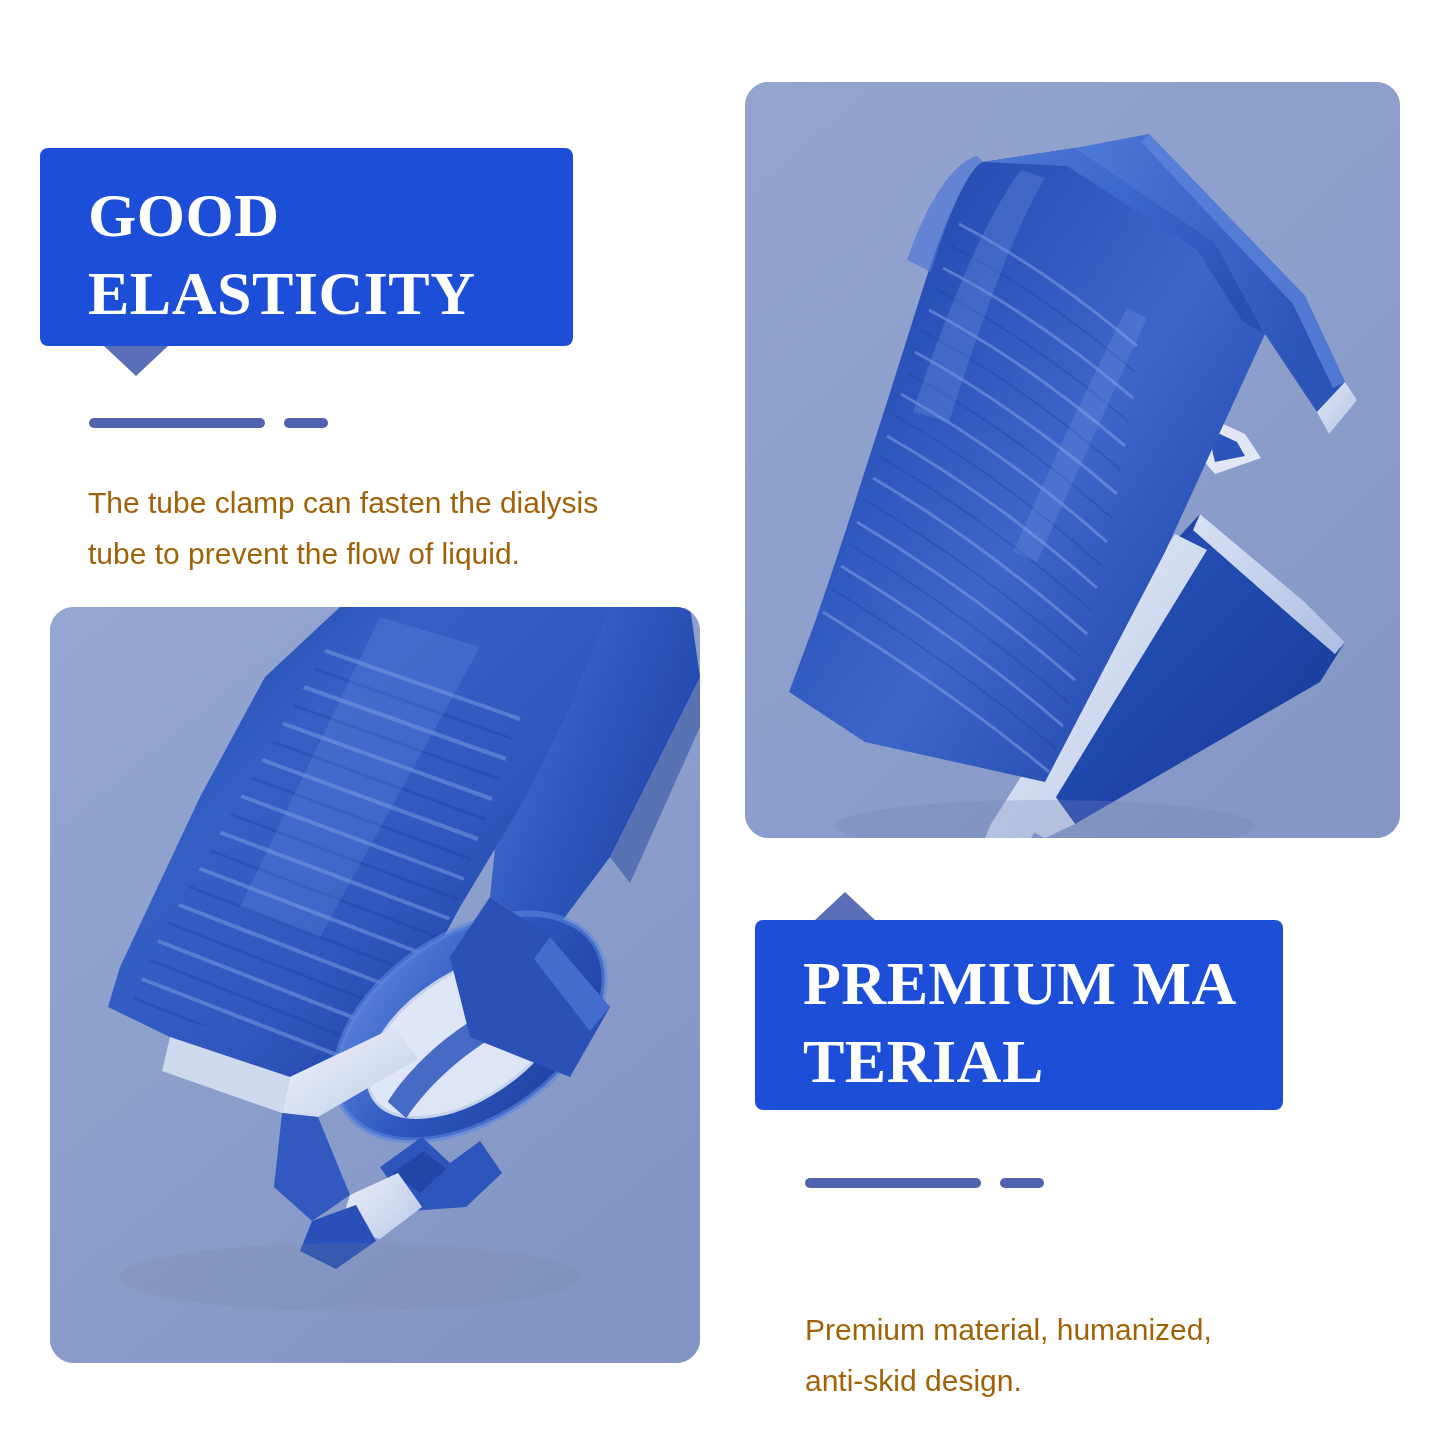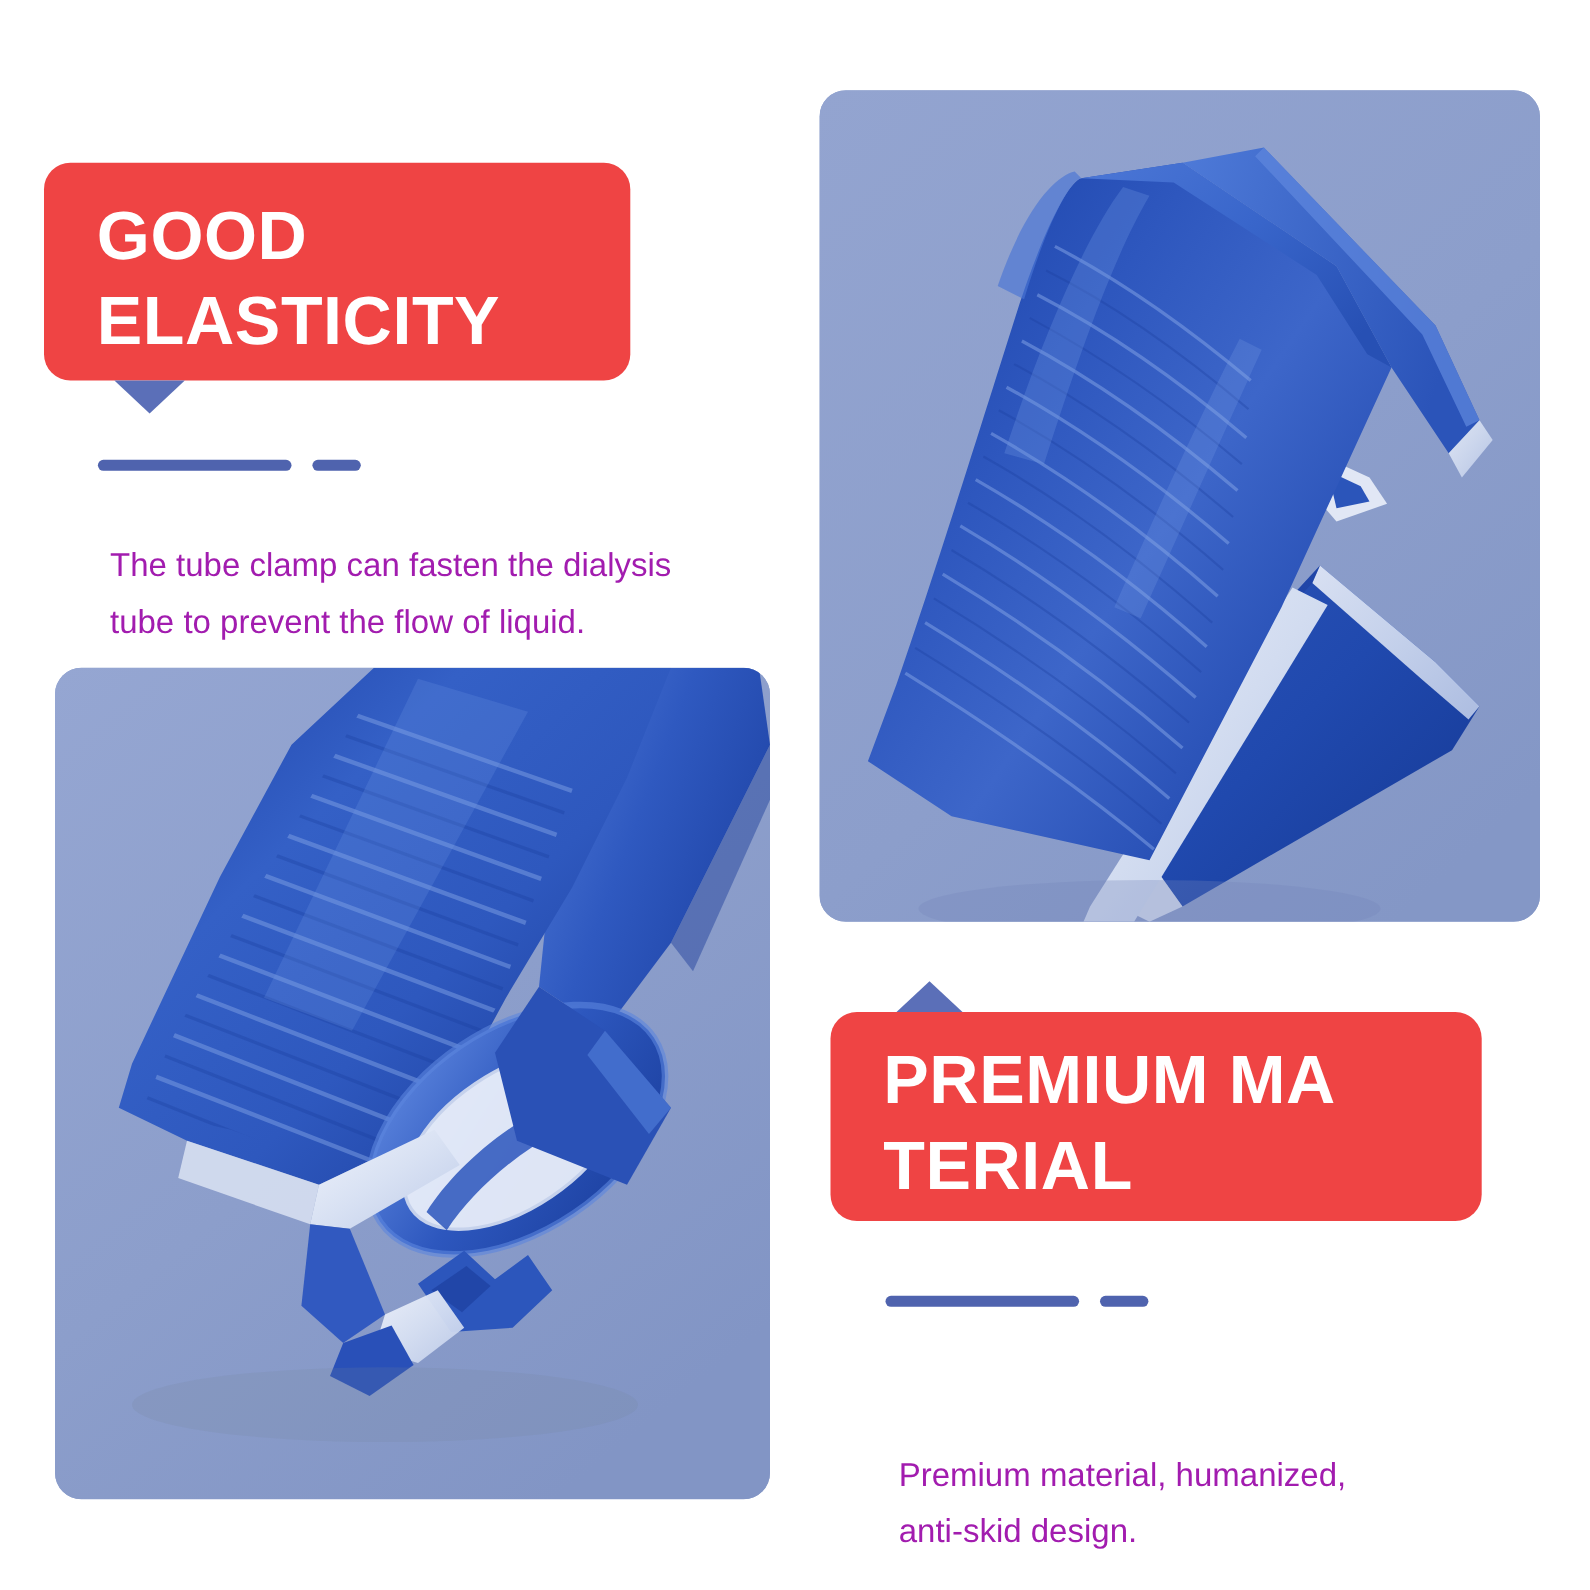--- a/index.html
+++ b/index.html
@@ -11,23 +11,24 @@
     width: 1445px;
     height: 1445px;
     position: relative;
     overflow: hidden;
     font-family: "Liberation Sans", sans-serif;
   }
 
   
   .badge {
     position: absolute;
-    background: #ef4444;
-    border-radius: 24px;
+    background: #1d4ed8;
+    border-radius: 8px;
     box-sizing: border-box;
+    font-family: Liberation Serif, serif;
   }
   .badge-title {
     color: #ffffff;
     font-weight: bold;
     font-size: 62px;
     line-height: 78px;
     letter-spacing: 0.5px;
     white-space: pre-line;
     margin: 0;
   }
@@ -63,25 +64,25 @@
     width: 44px;
     height: 10px;
     border-radius: 5px;
     background: #4F63AE;
     margin-left: 19px;
   }
 
   
   .body-text {
     position: absolute;
-    color: #a21caf;
+    color: #a16207;
     font-size: 30px;
     line-height: 51px;
     white-space: pre-line;
-    margin: 12px;
+    margin: 0;
   }
 
   
   .photo-panel {
     position: absolute;
     background: #8FA1CE;
     border-radius: 24px;
     overflow: hidden;
   }
   .photo-panel svg { display: block; }
@@ -89,21 +90,21 @@
   
   #badge-elasticity      { left: 40px;  top: 148px;  width: 533px; height: 198px; padding: 28px 0 0 48px; }
   #badge-elasticity .badge-tail { left: 64px; bottom: -30px; }
 
   #divider-elasticity    { left: 89px;  top: 418px; }
   #text-elasticity       { left: 88px;  top: 477px;  width: 560px; }
 
   #photo-panel-top-right { left: 745px; top: 82px;   width: 655px; height: 756px; }
   #photo-panel-bottom-left { left: 50px; top: 607px; width: 650px; height: 756px; }
 
-  #badge-material        { left: 755px; top: 920px;  width: 592px; height: 190px; padding: 24px 0 0 48px; }
+  #badge-material        { left: 755px; top: 920px;  width: 528px; height: 190px; padding: 24px 0 0 48px; }
   #badge-material .badge-tail { left: 60px; top: -28px; }
 
   #divider-material      { left: 805px; top: 1178px; }
   #text-material         { left: 805px; top: 1304px; width: 560px; }
 </style>
 </head>
 <body>
 
 <div class="photo-panel" id="photo-panel-top-right">
   <svg width="655" height="756" viewBox="0 0 655 756">

